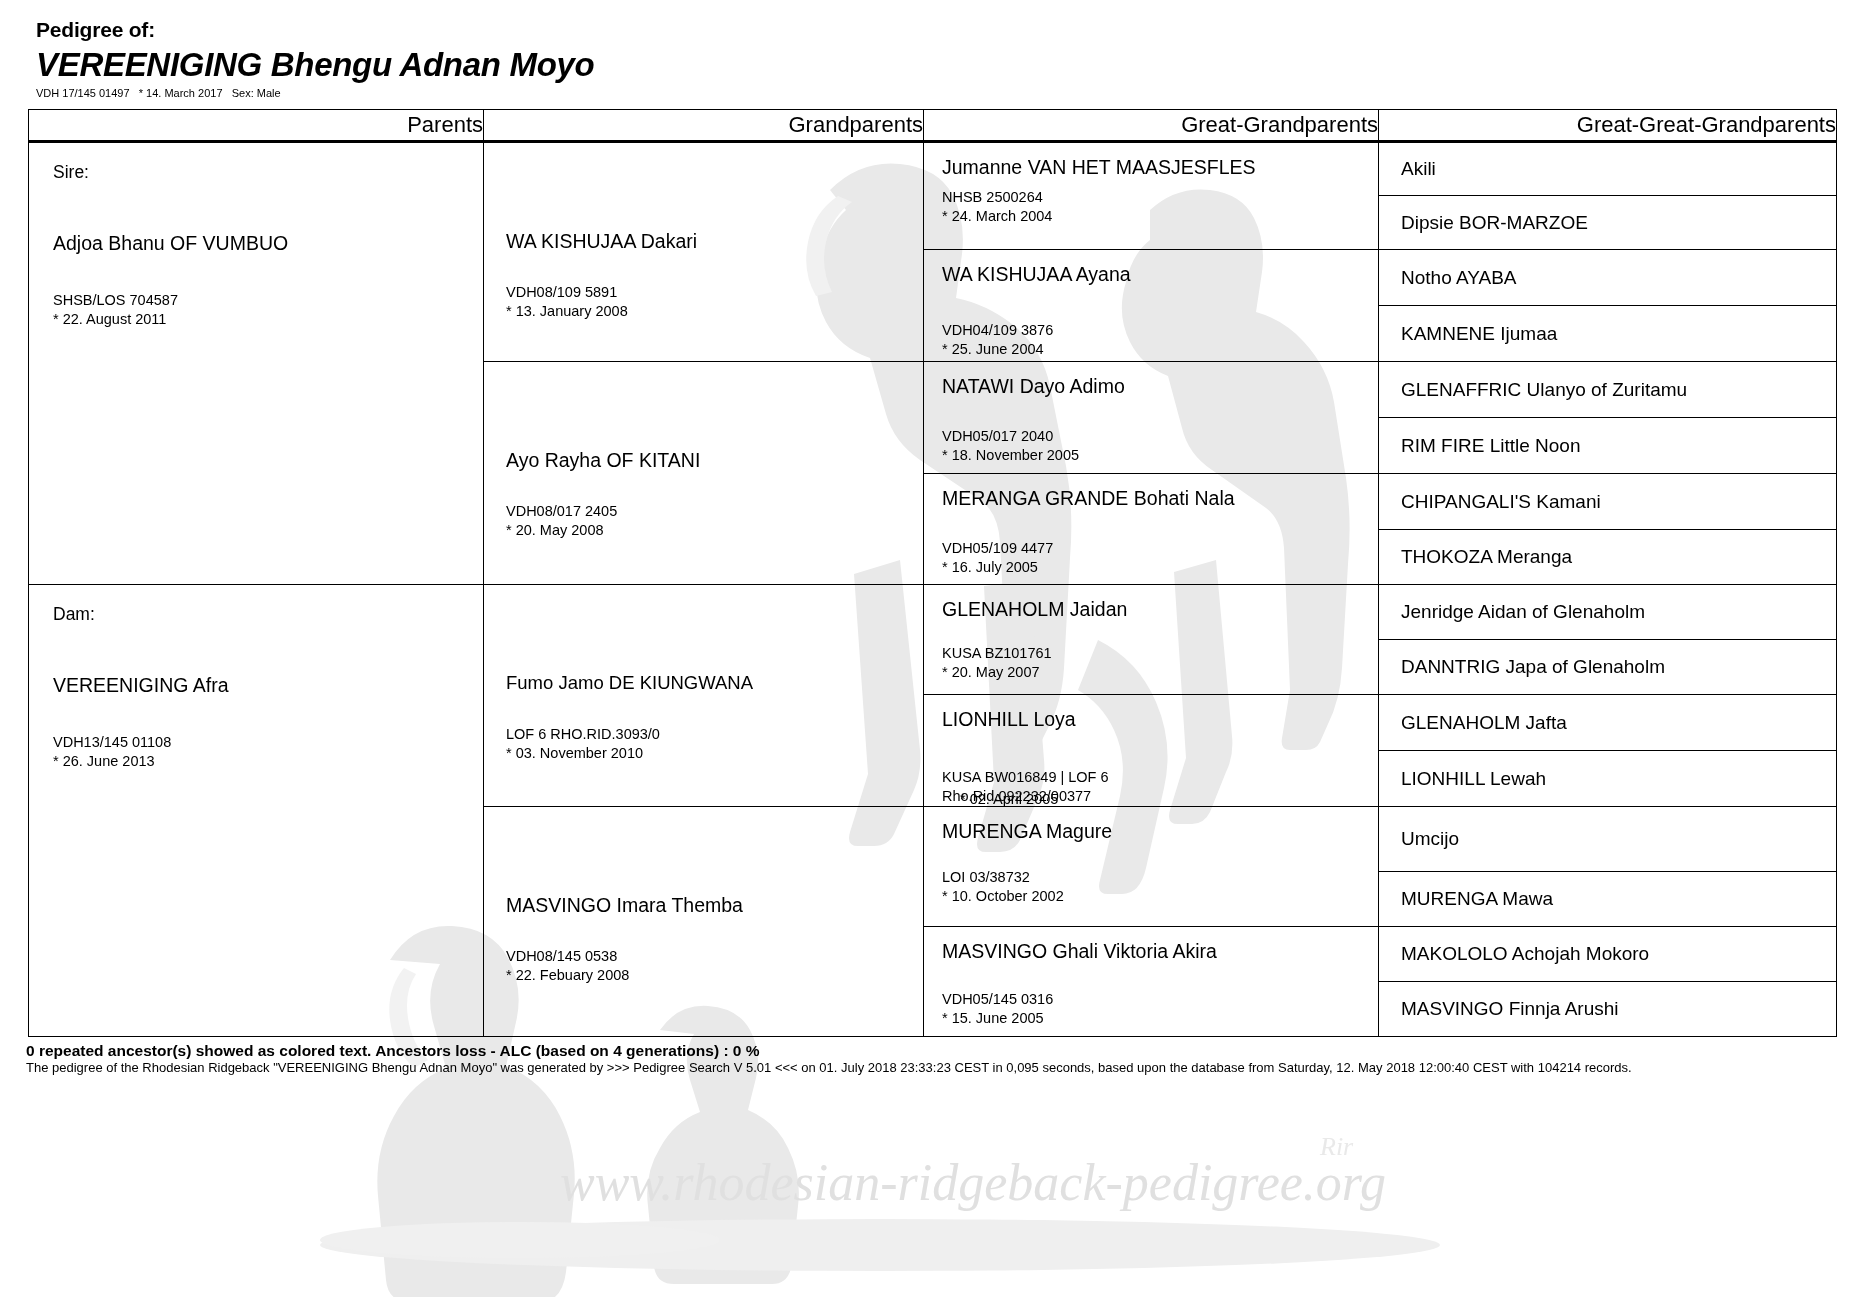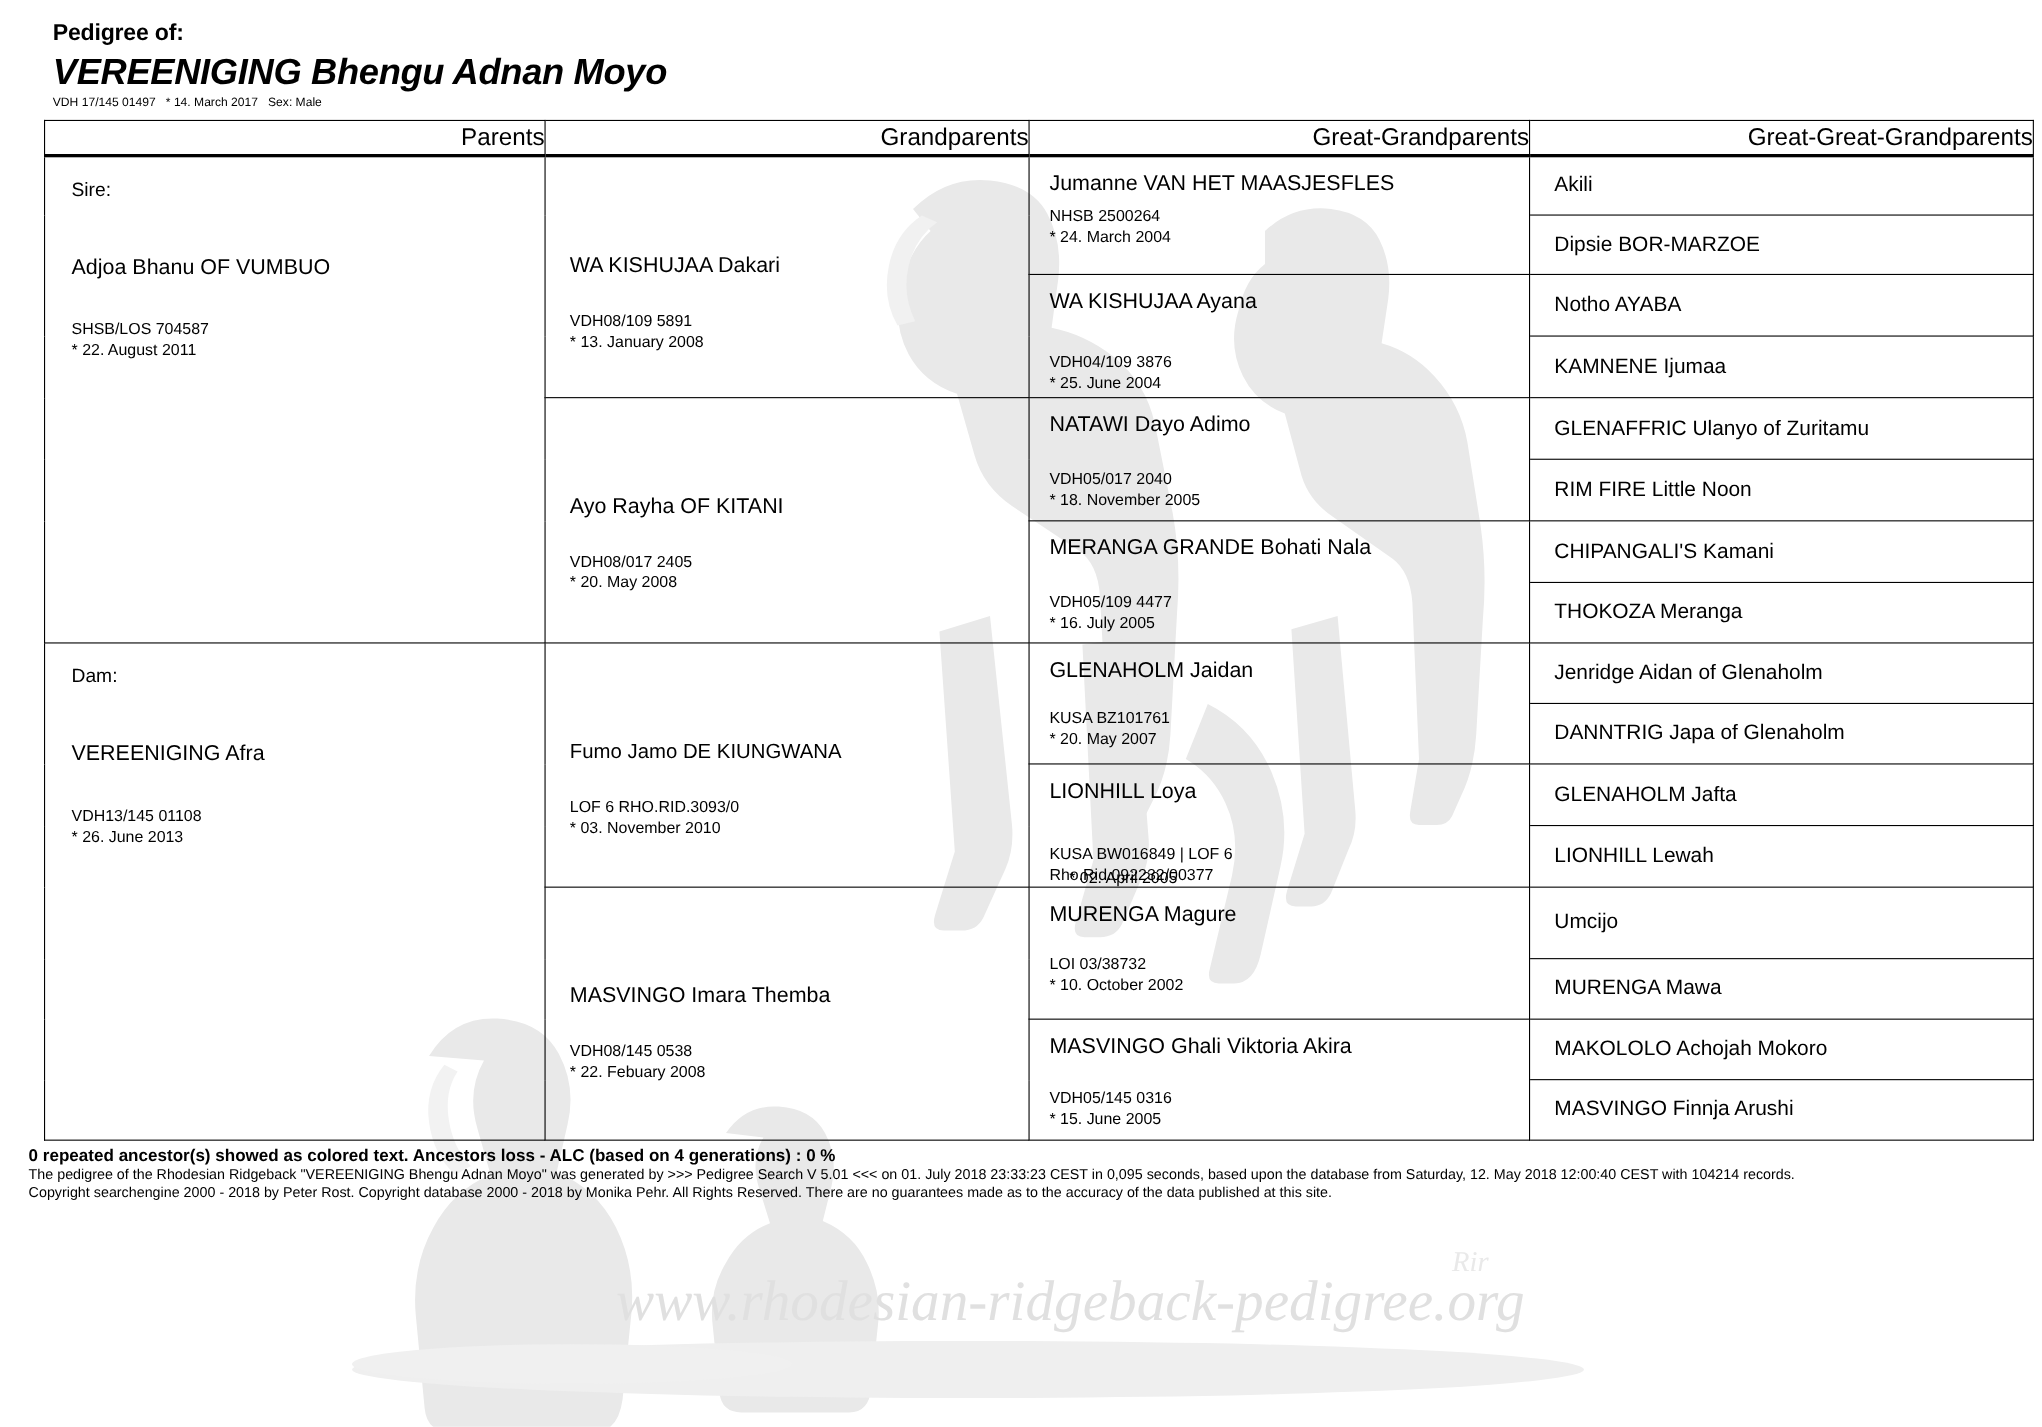--- a/index.html
+++ b/index.html
@@ -21,21 +21,21 @@
     left: 0; top: 0;
     width: 1856px; height: 1297px;
     pointer-events: none;
     z-index: 0;
   }
 
   
   #page {
     position: relative;
     z-index: 2;
-    padding: 18px 24px 0 40px;
+    padding: 18px 24px 0 28px;
   }
 
   
   .hdr-pedigree-of {
     font-size: 21px;
     font-weight: bold;
     letter-spacing: -0.2px;
     margin: 0 0 4px 8px;
   }
   .hdr-dogname {
@@ -499,14 +499,13 @@
         </td>
       </tr>
 
     </tbody>
   </table>
 </div>
 
 <div id="footer">
   <div class="foot-1">0 repeated ancestor(s) showed as colored text.  Ancestors loss - ALC (based on 4 generations) : 0 %</div>
   <div class="foot-2">The pedigree of the Rhodesian Ridgeback "VEREENIGING Bhengu Adnan Moyo" was generated by &gt;&gt;&gt; Pedigree Search V 5.01 &lt;&lt;&lt; on 01. July 2018 23:33:23 CEST in 0,095 seconds, based upon the database from Saturday, 12. May 2018 12:00:40 CEST with 104214 records.</div>
-  <div class="foot-3">Copyright searchengine  2000 - 2018 by Peter Rost. Copyright database  2000 - 2018 by Monika Pehr. All Rights Reserved. There are no guarantees made as to the accuracy of the data published at this site.</div>
 </div>
 
 </body></html>

